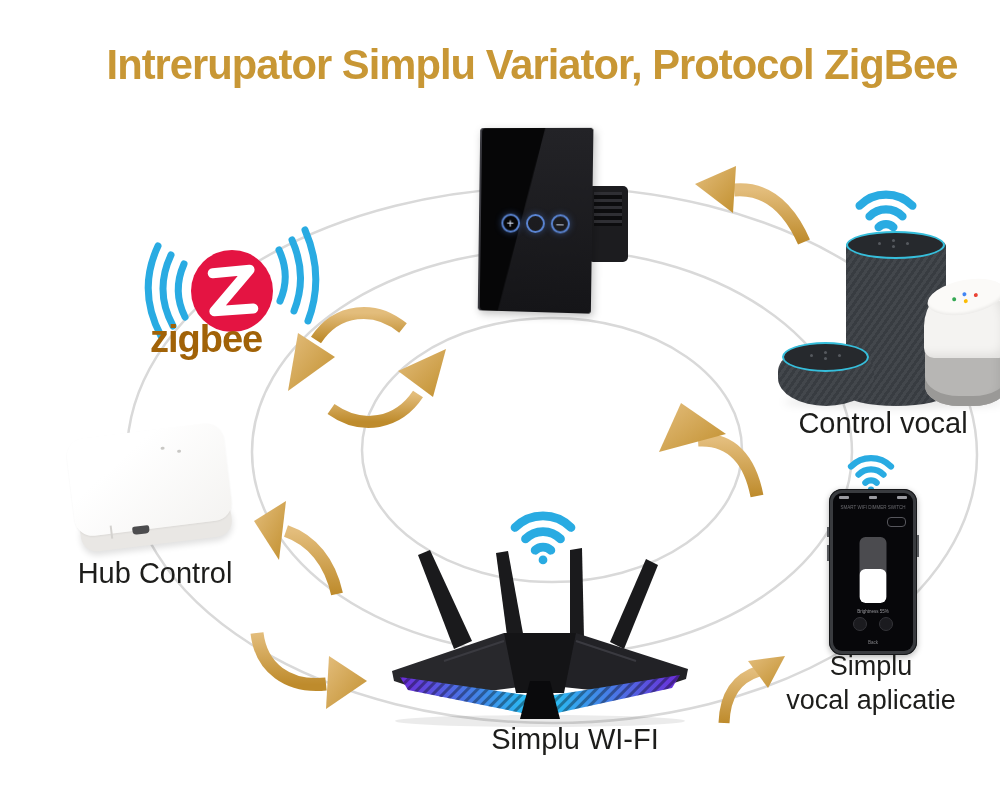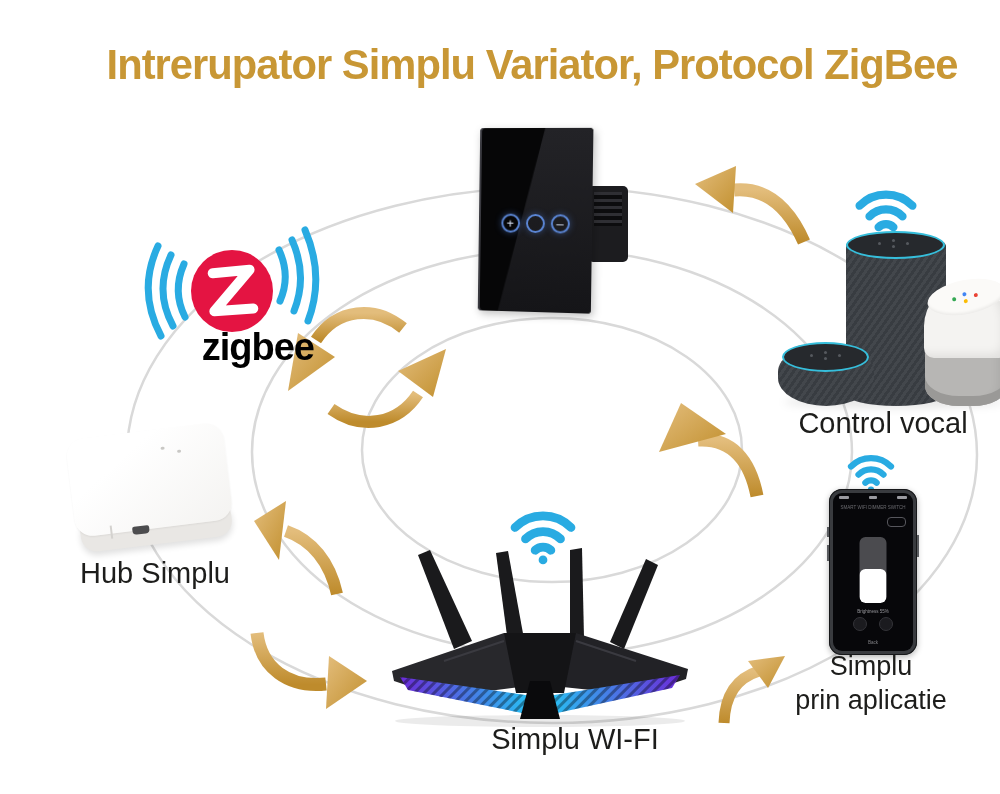--- a/index.html
+++ b/index.html
@@ -13,22 +13,22 @@
 
   
   .bg-svg{top:0;left:0;}
 
   
   .dev-label{font-size:29px;font-weight:400;color:#1d1d1b;text-align:center;}
   .lbl-hub{top:557px;left:18px;width:210px;}
   .lbl-router{top:723px;left:418px;width:250px;}
   .lbl-voice{top:407px;left:720px;width:262px;}
   .lbl-app{top:649px;left:728px;width:222px;font-size:27px;line-height:34px;}
-  .lbl-zigbee{top:326px;left:118px;width:164px;text-align:right;font-size:38px;font-weight:700;
-              letter-spacing:-1px;color:#000000;}
+  .lbl-zigbee{top:318px;left:118px;width:164px;text-align:left;font-size:38px;font-weight:700;
+              letter-spacing:-1px;color:#a16207;}
 
   
   .switch{left:438px;top:126px;width:158px;height:192px;}
   .sw-mount{position:absolute;left:118px;top:60px;width:40px;height:76px;background:#1c1c1f;border-radius:5px;}
   .sw-fins{position:absolute;left:6px;top:6px;width:28px;height:34px;
            background:repeating-linear-gradient(180deg,#2f2f34 0 3px,#0c0c0e 3px 7px);}
   .sw-panel{position:absolute;left:8px;top:2px;width:114px;height:184px;border-radius:4px;
             background:linear-gradient(#060607,#060607);
             transform:perspective(700px) rotateY(-7deg) rotate(.8deg);
             box-shadow:inset 2px 0 0 #3a3a40, inset -1px 0 0 #000, 2px 3px 8px rgba(0,0,0,.25);
@@ -276,21 +276,21 @@
       <polygon points="120,90 192,90 180,150 132,150" fill="#141416"></polygon>
       <polygon points="16,134 148,153 148,172 24,147" fill="url(#rgbL)"></polygon>
       <polygon points="296,132 164,153 164,172 288,145" fill="url(#rgbR)"></polygon>
       <polygon points="16,134 148,153 148,172 24,147" fill="url(#stripes)"></polygon>
       <polygon points="296,132 164,153 164,172 288,145" fill="url(#stripes)"></polygon>
       <polygon points="146,138 166,138 176,176 136,176" fill="#0a0a0c"></polygon>
       <path d="M60,118 L120,98 M252,118 L192,98" stroke="#3a3a40" stroke-width="2" fill="none"></path>
     </g>
   </svg>
 
-  <div class="abs dev-label lbl-hub">Hub Simplu</div>
+  <div class="abs dev-label lbl-hub">Hub Control</div>
   <div class="abs dev-label lbl-router">Simplu WI-FI</div>
   <div class="abs dev-label lbl-voice">Control vocal</div>
   <div class="abs dev-label lbl-app">
     <div>Simplu</div>
-    <div>prin aplicatie</div>
+    <div>vocal aplicatie</div>
   </div>
 
 </div>
 
 </body></html>

